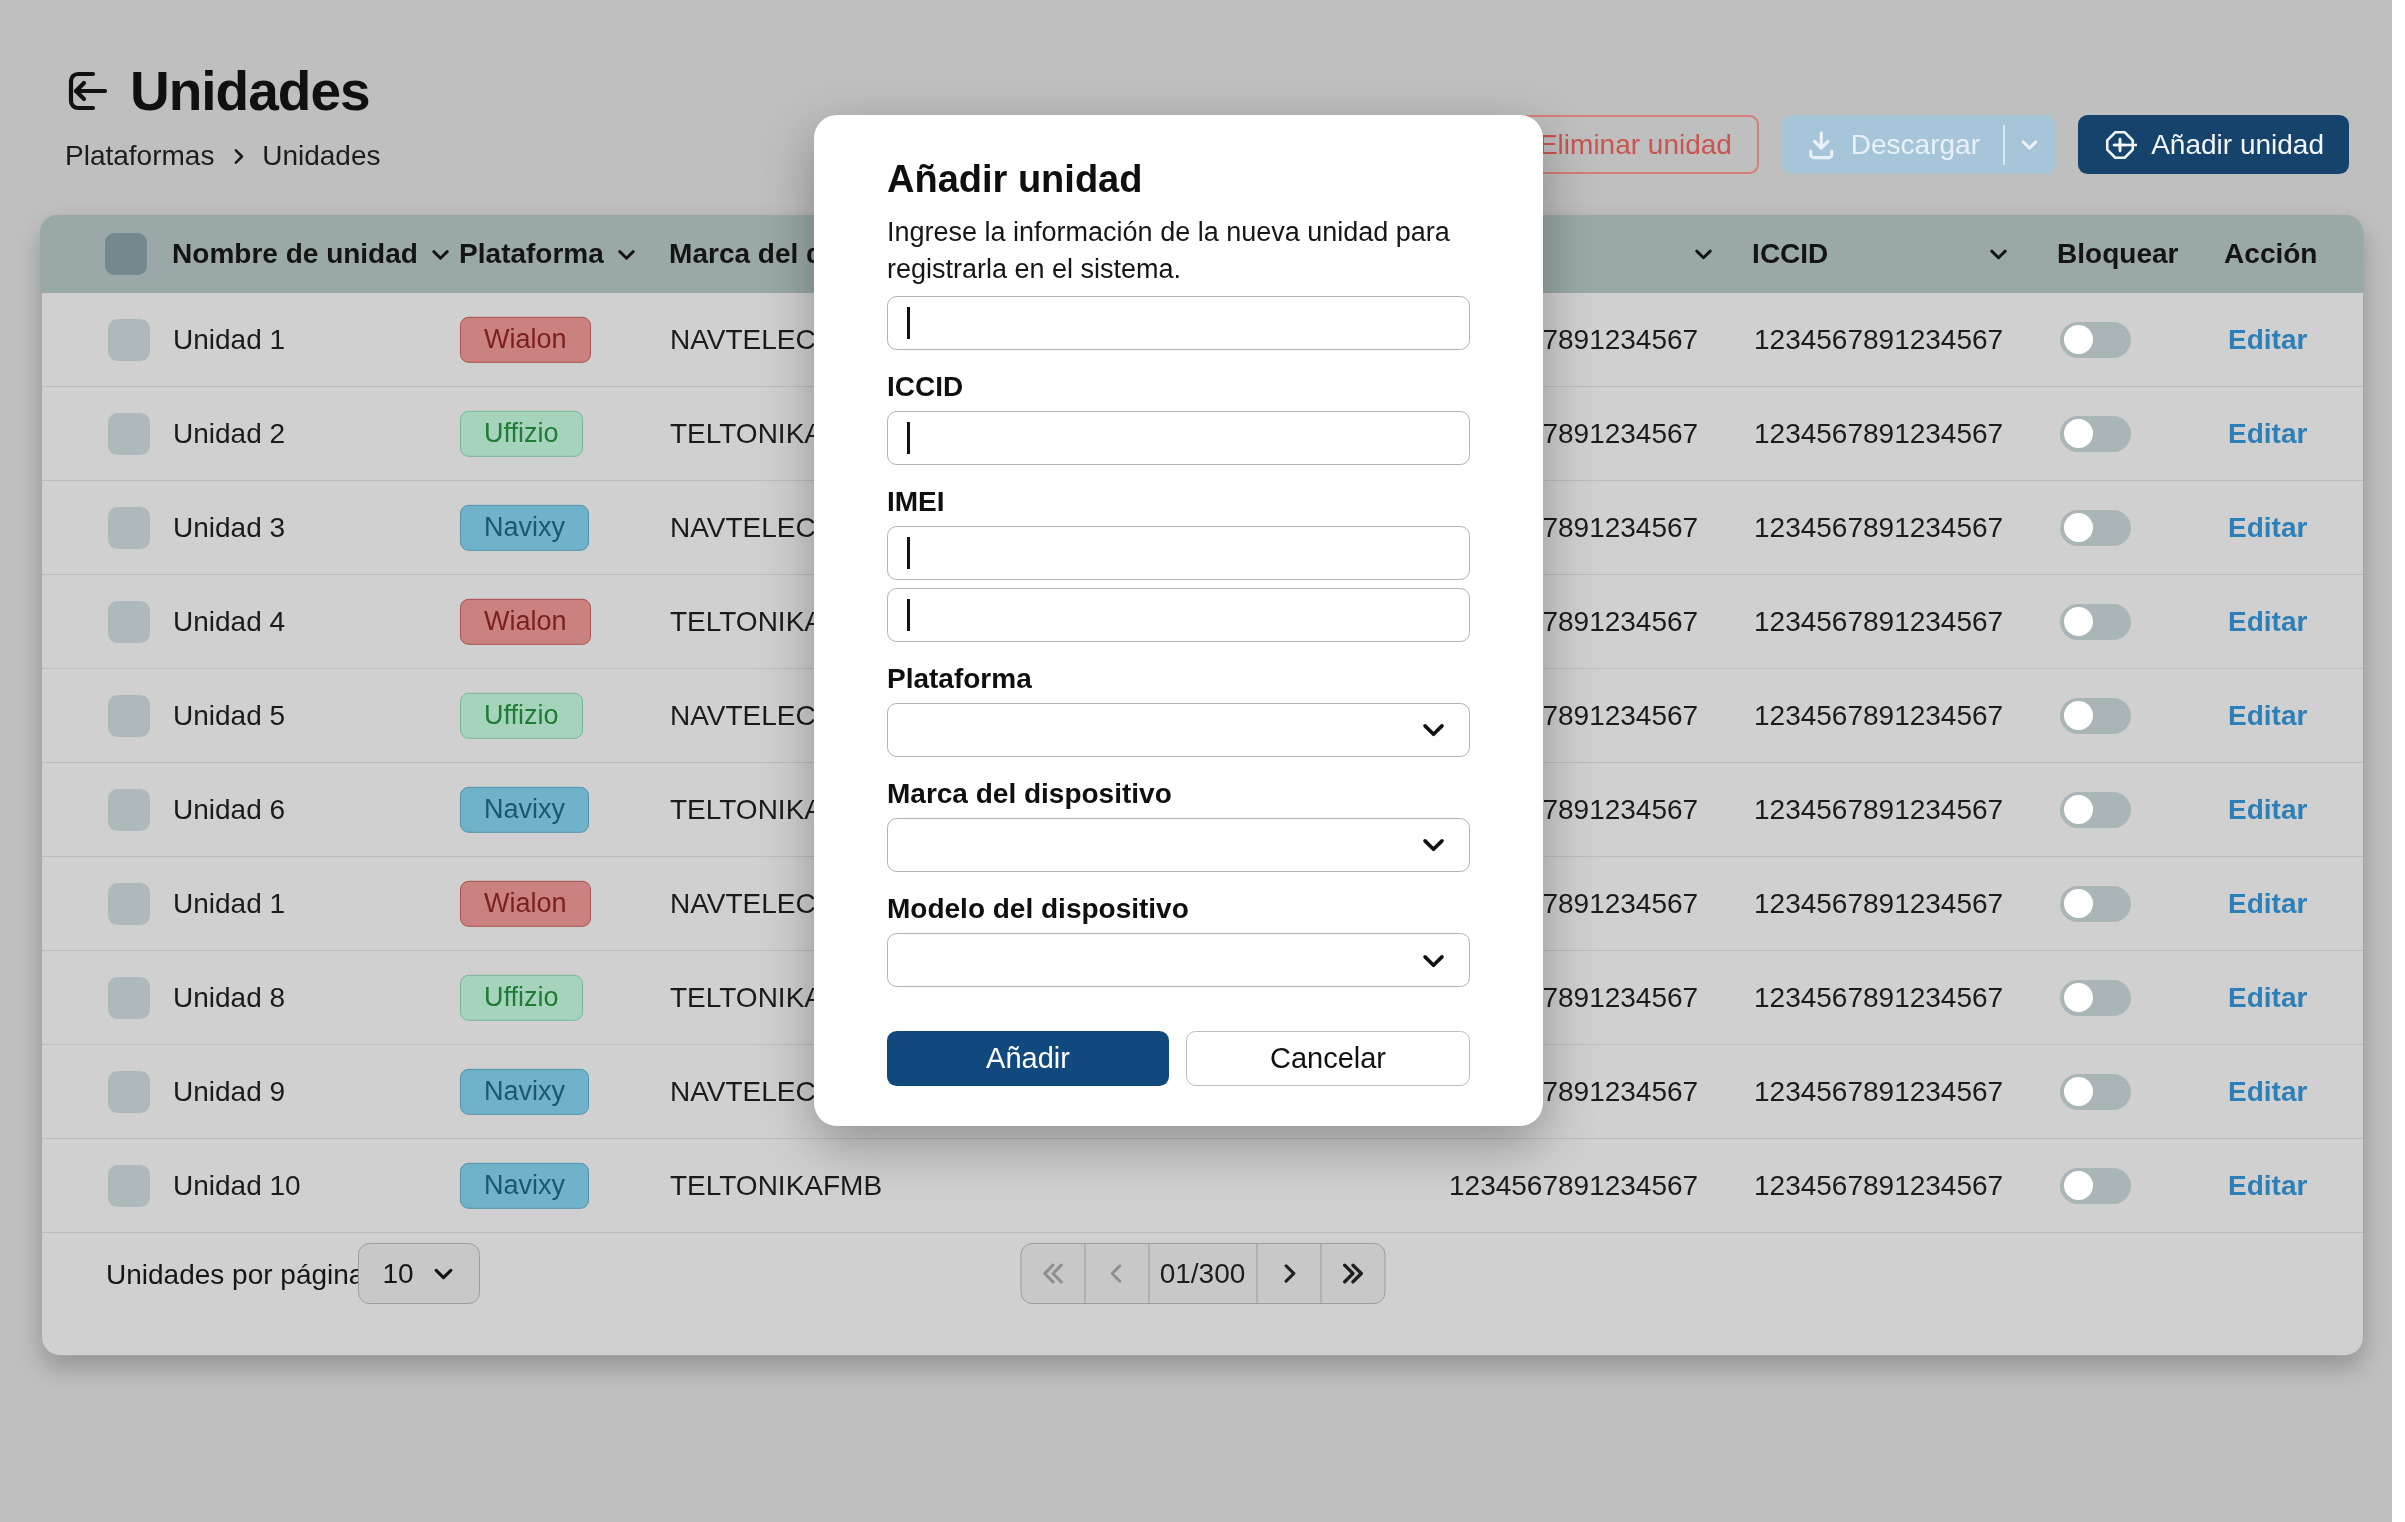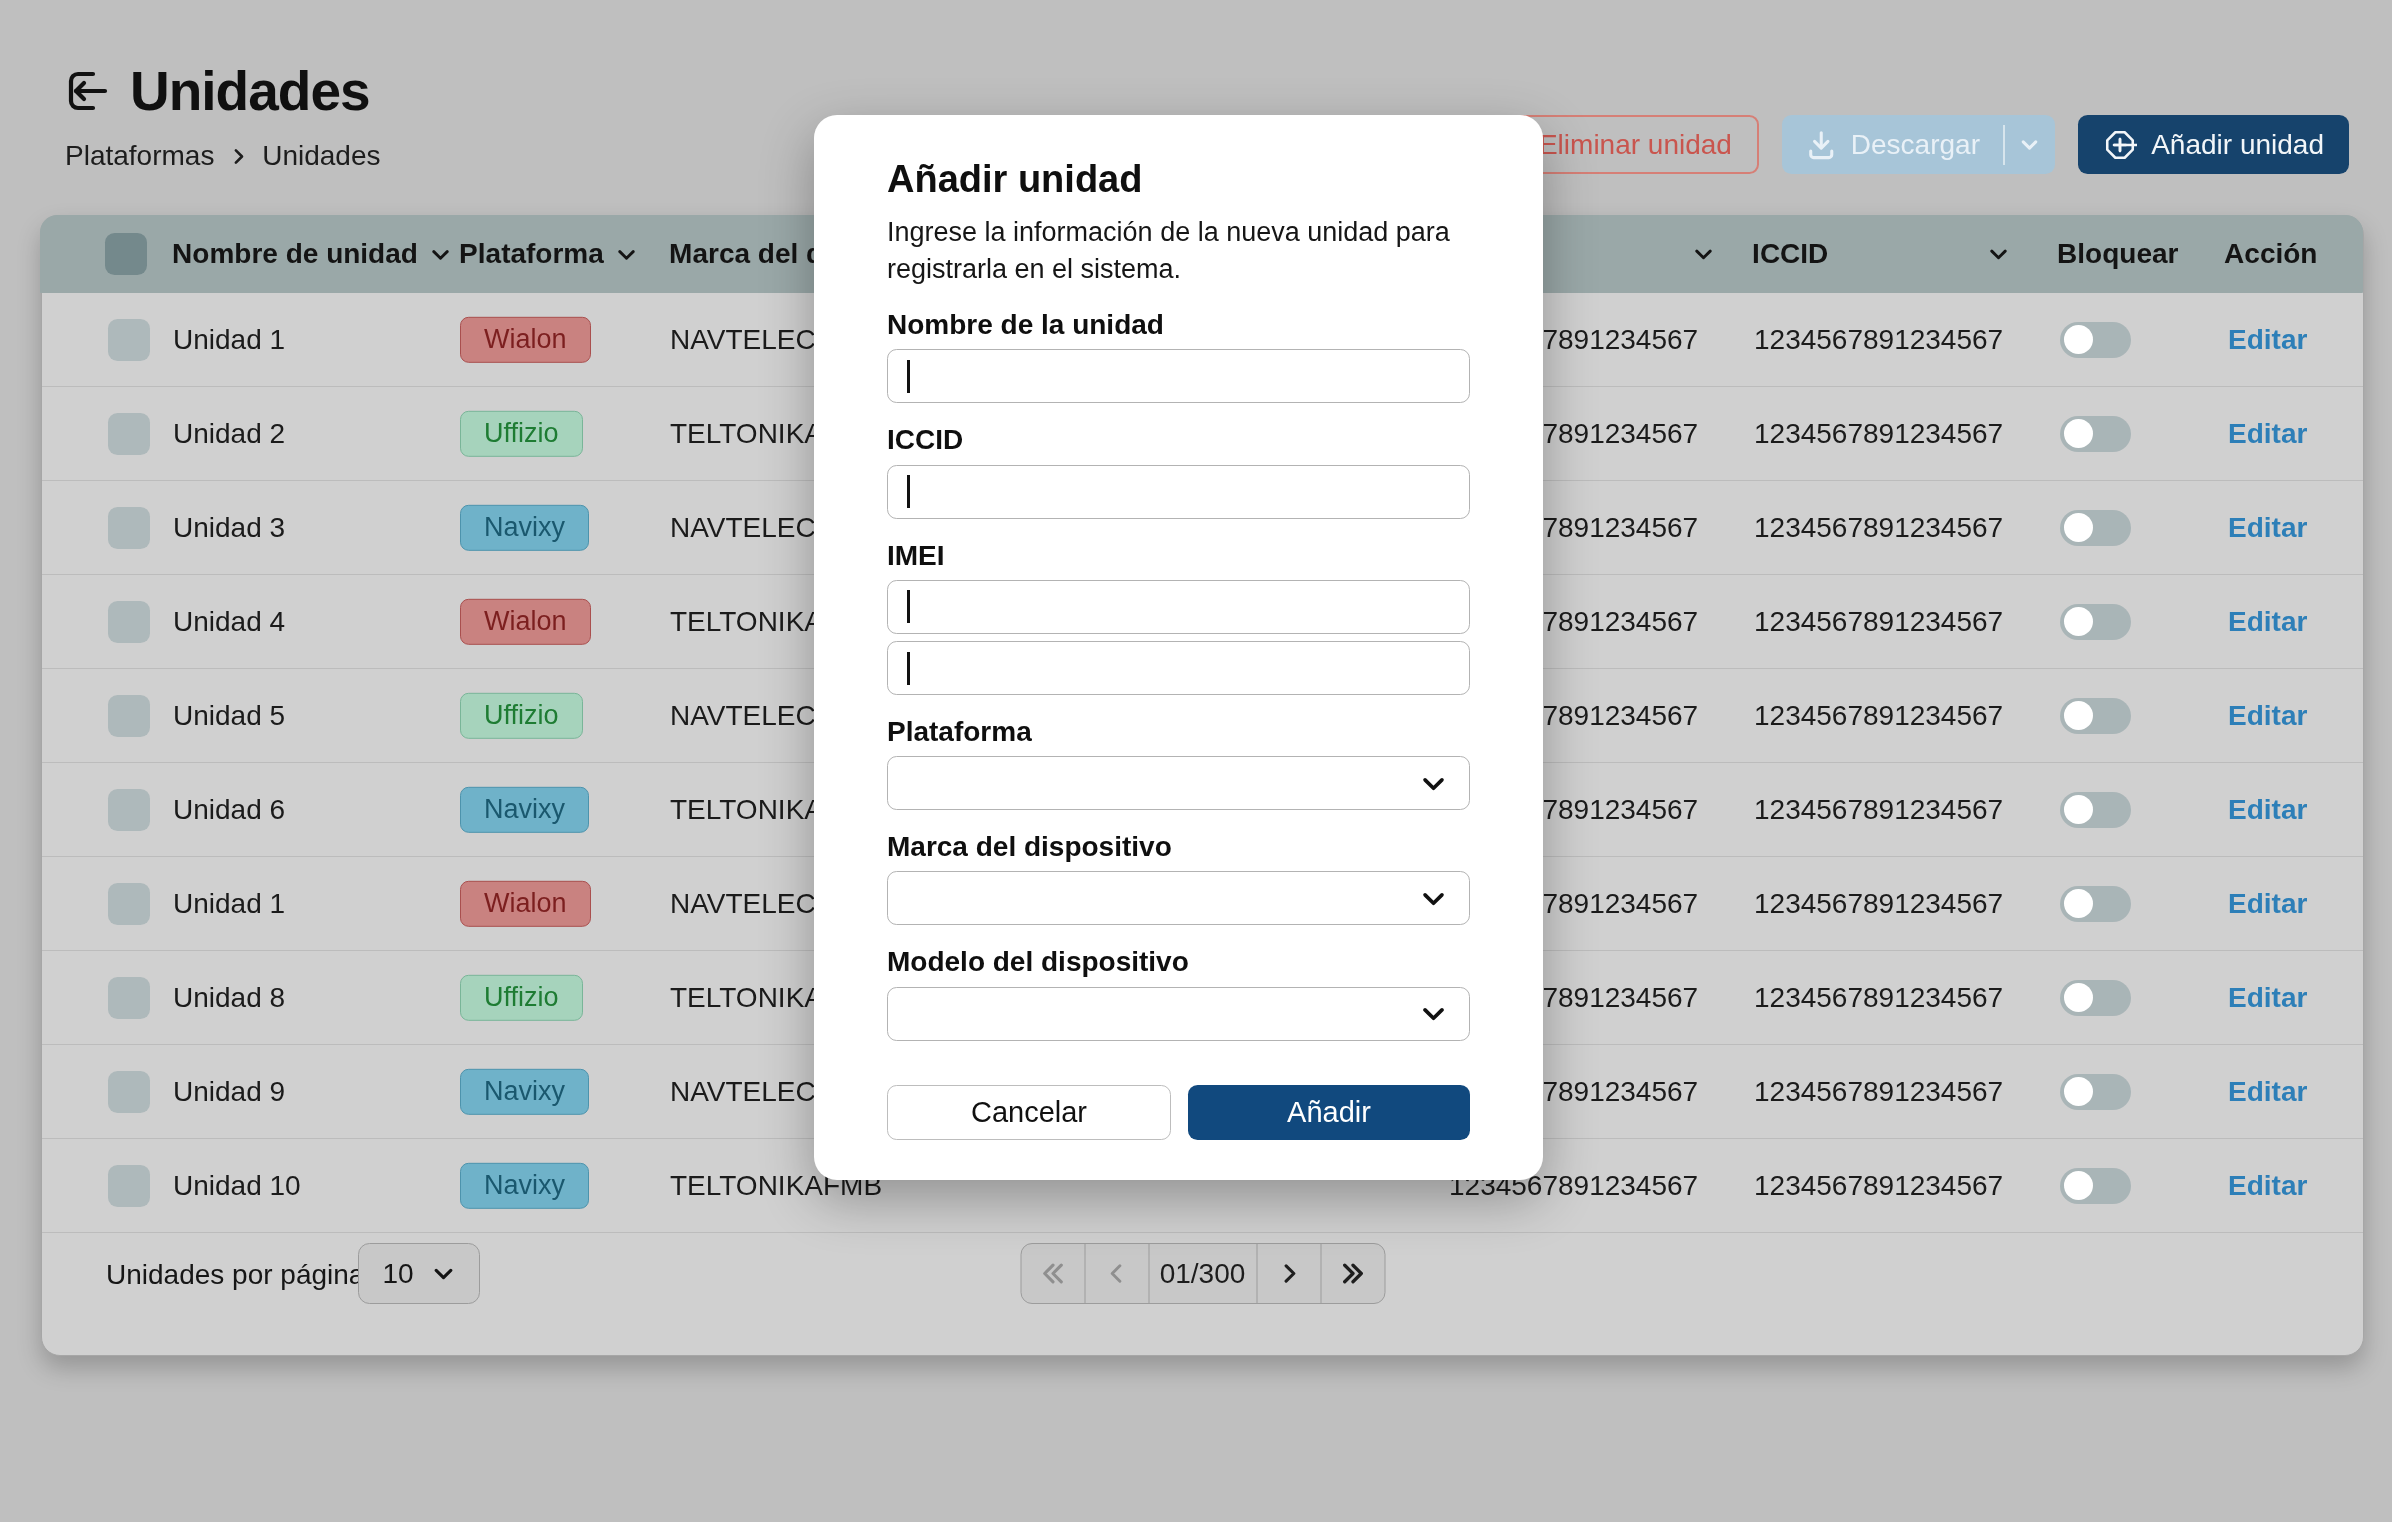--- a/index.html
+++ b/index.html
@@ -335,21 +335,20 @@
             </svg>
         </div>
       </div>
     </div>
   </div>
 
   <div class="modal">
     <div class="m-title">Añadir unidad</div>
     <div class="m-desc">Ingrese la información de la nueva unidad para registrarla en el sistema.</div>
     <div id="modal-fields">
-        <div class="f-label">Nombre de la unidad</div>
         <div class="f-box">
           <span class="caret"></span>
         </div>
         <div class="f-label">ICCID</div>
         <div class="f-box">
           <span class="caret"></span>
         </div>
         <div class="f-label">IMEI</div>
         <div class="f-box">
           <span class="caret"></span>
@@ -370,19 +369,19 @@
           </svg>
         </div>
         <div class="f-label">Modelo del dispositivo</div>
         <div class="f-box select">
           <svg width="29" height="29" viewBox="0 0 24 24" fill="none" stroke="#111" stroke-width="3" stroke-linecap="round" stroke-linejoin="round">
             <path d="M5 9l7 7 7-7"></path>
           </svg>
         </div>
       </div>
     <div class="m-buttons">
+      <div class="m-btn m-submit">Añadir</div>
       <div class="m-btn m-cancel">Cancelar</div>
-      <div class="m-btn m-submit">Añadir</div>
     </div>
   </div>
 
 </div>
 
 
 </body></html>

